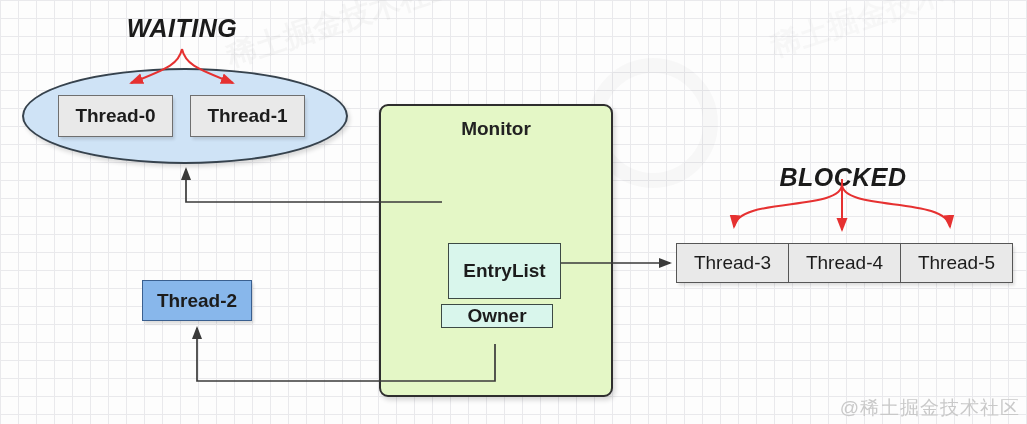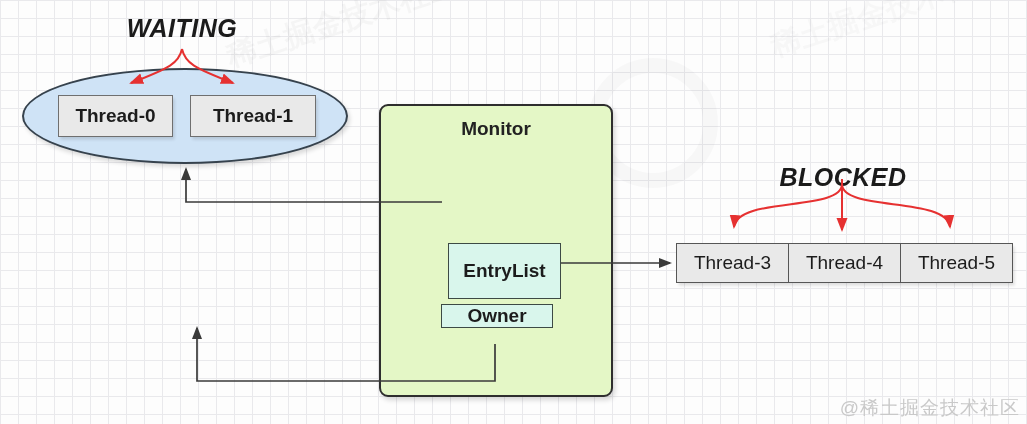--- a/index.html
+++ b/index.html
@@ -29,21 +29,21 @@
 
   .ellipse{position:absolute;left:22px;top:68px;width:326px;height:96px;
     background:var(--ellipse-fill);border:2.5px solid var(--ellipse-stroke);
     border-radius:50%;box-sizing:border-box;box-shadow:2px 3px 4px rgba(0,0,0,0.14);z-index:2;}
 
   .tbox{position:absolute;box-sizing:border-box;display:flex;align-items:center;
     justify-content:center;font-weight:bold;font-size:19px;color:var(--text-dark);z-index:4;}
   .gray{background:var(--gray-fill);border:1.5px solid var(--gray-stroke);
     box-shadow:1.5px 2.5px 3px rgba(0,0,0,0.13);}
   .t0{left:58px;top:95px;width:115px;height:42px;}
-  .t1{left:190px;top:95px;width:126px;height:42px;}
+  .t1{left:190px;top:95px;width:115px;height:42px;}
 
   .monitor{position:absolute;left:379px;top:104px;width:234px;height:293px;
     box-sizing:border-box;background:var(--monitor-fill);
     border:2.5px solid var(--monitor-stroke);border-radius:9px;
     box-shadow:2px 3px 5px rgba(0,0,0,0.16);z-index:2;text-decoration:underline;}
   .mtitle{position:absolute;left:0;top:12px;width:100%;text-align:center;
     font-weight:bold;font-size:19px;color:#222;}
   .mint{background:var(--slot-fill);border:1.5px solid var(--slot-stroke);}
   .waitset{left:440px;top:182px;width:113px;height:41px;}
   .entrylist{left:448px;top:243px;width:113px;height:56px;}
@@ -109,20 +109,21 @@
     <path class="red" d="M182,49 C185,63 194,68 233,83" marker-end="url(#ah-red)"></path>
 
     <path class="red" d="M842,179 L842,230" marker-end="url(#ah-red)"></path>
     <path class="red" d="M842,184 C842,212 737,196 734,227" marker-end="url(#ah-red)"></path>
     <path class="red" d="M842,184 C842,212 947,196 950,227" marker-end="url(#ah-red)"></path>
   </svg>
 
   <div class="tbox mint entrylist">EntryList</div>
   <div class="tbox mint owner">Owner</div>
 
+  <div class="tbox blue t2">Thread-2</div>
 
   <div class="brow">
     <div class="bcell">Thread-3</div>
     <div class="bcell">Thread-4</div>
     <div class="bcell">Thread-5</div>
   </div>
 
   <div class="corner-mark">@稀土掘金技术社区</div>
 </div>
 

